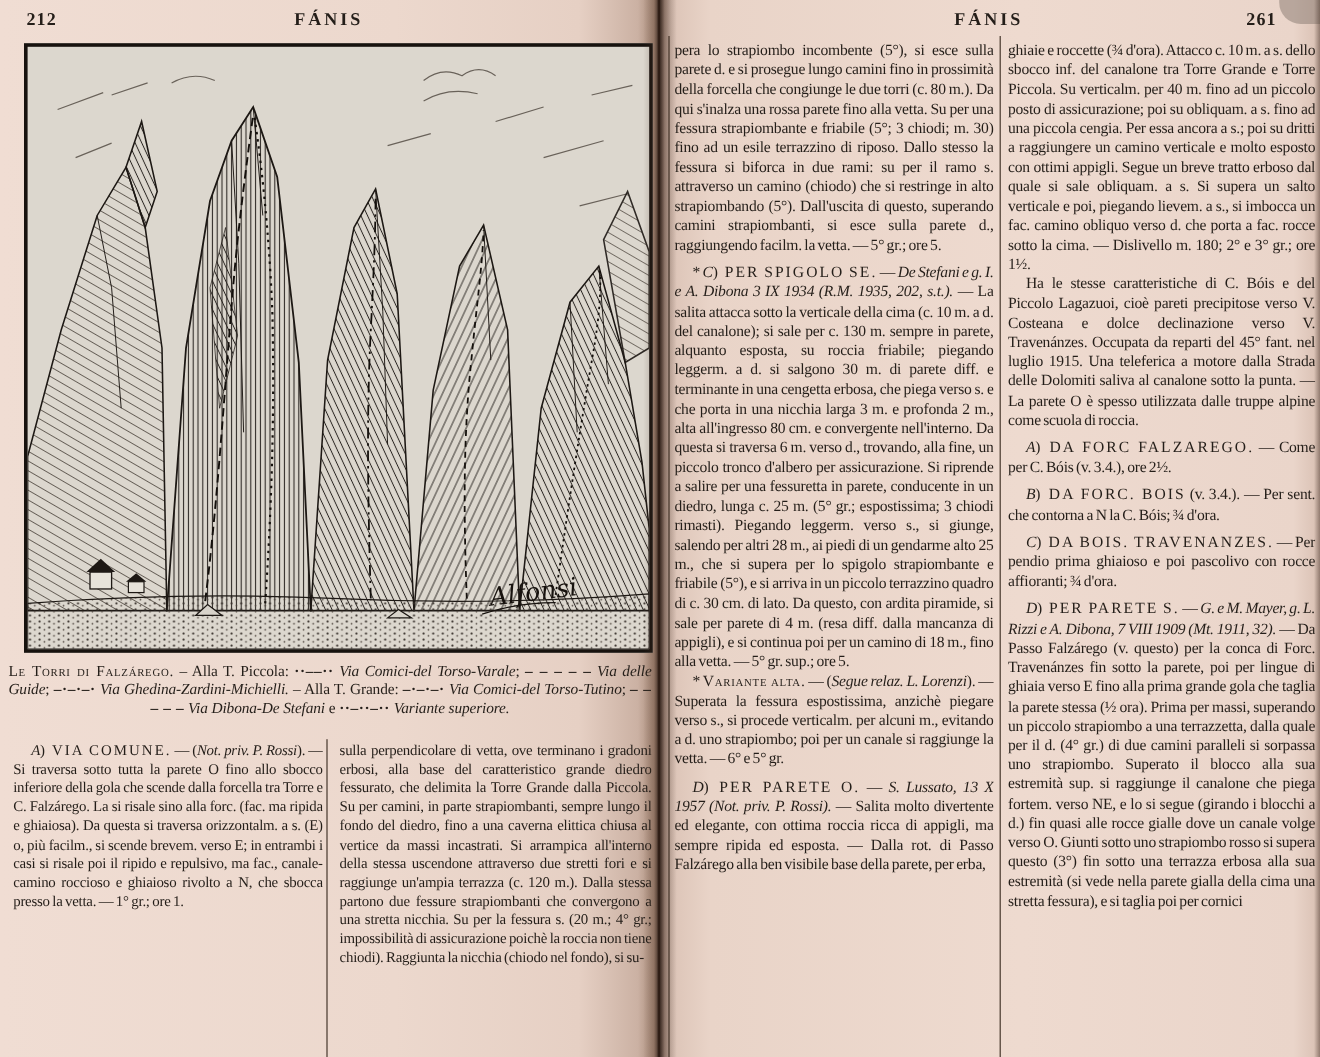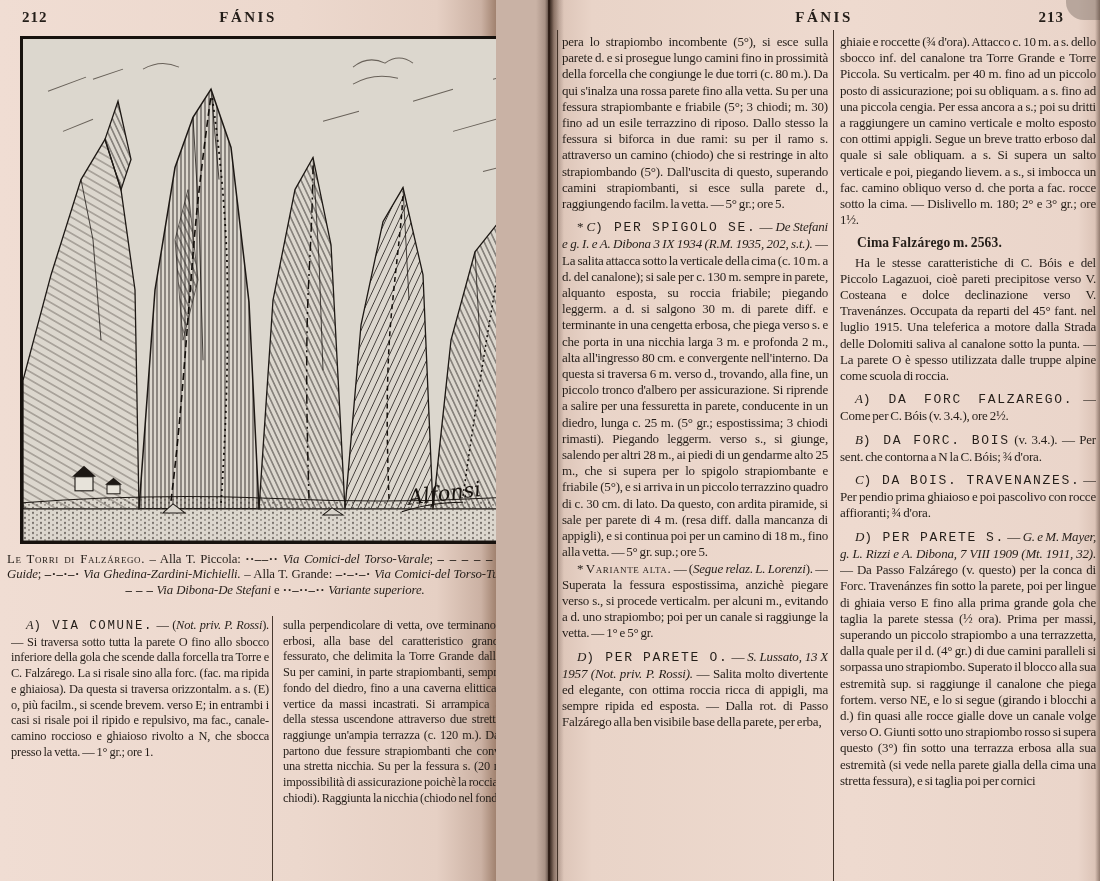--- a/index.html
+++ b/index.html
@@ -4,21 +4,21 @@
 <style>
   html,body{margin:0;padding:0;}
   body{
     width:1100px;height:881px;position:relative;overflow:hidden;
     background:#c9b2a5;
     font-family:"Liberation Serif","DejaVu Serif",serif;
     color:#241e19;
   }
   .page{position:absolute;top:0;height:881px;overflow:hidden;}
   .page-left{
-    left:0;width:496px;
+    left:0;width:548px;
     background:linear-gradient(to right,#f0ddd3 0%,#ecd8cd 60%,#e6d0c4 88%,#cbb1a3 97%,#a1826f 100%);
   }
   .page-right{
     left:548px;width:552px;
     background:linear-gradient(to right,#ab8d7c 0%,#dcc4b7 2%,#e9d4c8 8%,#eedacf 55%,#ead5ca 96%,#d8bfb2 100%);
   }
   .spine{position:absolute;left:536px;top:0;width:28px;height:881px;pointer-events:none;
     background:linear-gradient(to right,rgba(74,50,38,0) 0%,rgba(74,50,38,.25) 32%,rgba(30,17,11,.8) 50%,rgba(56,36,26,.4) 64%,rgba(74,50,38,0) 100%);}
   .spine-line{position:absolute;left:548px;top:0;width:2px;height:881px;background:#2a1a12;opacity:.85;}
   .corner-smudge{position:absolute;right:0;top:0;width:34px;height:20px;background:#8e7f76;opacity:.55;border-bottom-left-radius:18px;}
@@ -55,21 +55,21 @@
   .rule-rg{left:9px;top:30px;height:851px;}
   .rule-r{left:285px;top:30px;height:851px;}
 
   .para{margin:0;text-align:justify;}
   .para.ind{text-indent:15px;}
   .para.colhead{font-weight:bold;text-indent:17px;font-size:1.04em;margin:1px 0 3px 0;text-align:left;letter-spacing:.2px;}
   .para.gap{margin-top:7px;}
   .seg-r{}
   .seg-i{font-style:italic;}
   .seg-b{font-weight:bold;}
-  .seg-h{letter-spacing:1.7px;font-family:Liberation Mono, monospace;}
+  .seg-h{letter-spacing:1.7px;}
   .seg-sc{font-variant:small-caps;letter-spacing:.6px;margin-top:20px;}
   .seg-scb{font-variant:small-caps;font-weight:normal;letter-spacing:.6px;}
   .seg-d{letter-spacing:.5px;font-weight:bold;}
 </style>
 </head>
 <body>
 
 <div class="page page-left">
   <div class="hdr hdr-num-left">212</div>
   <div class="hdr hdr-title">FÁNIS</div>
@@ -159,33 +159,32 @@
   <div class="col col-l1">
       <p class="para  ind"><span class="seg-i">A</span><span class="seg-h">) VIA COMUNE.</span><span class="seg-r"> — (</span><span class="seg-i">Not. priv. P. Rossi</span><span class="seg-r">). — Si traversa sotto tutta la parete O fino allo sbocco inferiore della gola che scende dalla forcella tra Torre e C. Falzárego. La si risale sino alla forc. (fac. ma ripida e ghiaiosa). Da questa si traversa orizzontalm. a s. (E) o, più facilm., si scende brevem. verso E; in entrambi i casi si risale poi il ripido e repulsivo, ma fac., canale-camino roccioso e ghiaioso rivolto a N, che sbocca presso la vetta. — 1° gr.; ore 1.</span></p>
     </div>
   <div class="col col-l2">
       <p class="para"><span class="seg-r">sulla perpendicolare di vetta, ove terminano i gradoni erbosi, alla base del caratteristico grande diedro fessurato, che delimita la Torre Grande dalla Piccola. Su per camini, in parte strapiombanti, sempre lungo il fondo del diedro, fino a una caverna elittica chiusa al vertice da massi incastrati. Si arrampica all'interno della stessa uscendone attraverso due stretti fori e si raggiunge un'ampia terrazza (c. 120 m.). Dalla stessa partono due fessure strapiombanti che convergono a una stretta nicchia. Su per la fessura s. (20 m.; 4° gr.; impossibilità di assicurazione poichè la roccia non tiene chiodi). Raggiunta la nicchia (chiodo nel fondo), si su-</span></p>
     </div>
 </div>
 
 <div class="page page-right">
   <div class="hdr hdr-title">FÁNIS</div>
-  <div class="hdr hdr-num-right">213</div>
+  <div class="hdr hdr-num-right">261</div>
 
   <div class="rule rule-rg"></div>
   <div class="rule rule-r"></div>
   <div class="col col-r1">
       <p class="para"><span class="seg-r">pera lo strapiombo incombente (5°), si esce sulla parete d. e si prosegue lungo camini fino in prossimità della forcella che congiunge le due torri (c. 80 m.). Da qui s'inalza una rossa parete fino alla vetta. Su per una fessura strapiombante e friabile (5°; 3 chiodi; m. 30) fino ad un esile terrazzino di riposo. Dallo stesso la fessura si biforca in due rami: su per il ramo s. attraverso un camino (chiodo) che si restringe in alto strapiombando (5°). Dall'uscita di questo, superando camini strapiombanti, si esce sulla parete d., raggiungendo facilm. la vetta. — 5° gr.; ore 5.</span></p>
       <p class="para gap ind"><span class="seg-r">* </span><span class="seg-i">C</span><span class="seg-h">) PER SPIGOLO SE.</span><span class="seg-r"> — </span><span class="seg-i">De Stefani e g. I. e A. Dibona 3 IX 1934 (R.M. 1935, 202, s.t.).</span><span class="seg-r"> — La salita attacca sotto la verticale della cima (c. 10 m. a d. del canalone); si sale per c. 130 m. sempre in parete, alquanto esposta, su roccia friabile; piegando leggerm. a d. si salgono 30 m. di parete diff. e terminante in una cengetta erbosa, che piega verso s. e che porta in una nicchia larga 3 m. e profonda 2 m., alta all'ingresso 80 cm. e convergente nell'interno. Da questa si traversa 6 m. verso d., trovando, alla fine, un piccolo tronco d'albero per assicurazione. Si riprende a salire per una fessuretta in parete, conducente in un diedro, lunga c. 25 m. (5° gr.; espostissima; 3 chiodi rimasti). Piegando leggerm. verso s., si giunge, salendo per altri 28 m., ai piedi di un gendarme alto 25 m., che si supera per lo spigolo strapiombante e friabile (5°), e si arriva in un piccolo terrazzino quadro di c. 30 cm. di lato. Da questo, con ardita piramide, si sale per parete di 4 m. (resa diff. dalla mancanza di appigli), e si continua poi per un camino di 18 m., fino alla vetta. — 5° gr. sup.; ore 5.</span></p>
-      <p class="para  ind"><span class="seg-r">* </span><span class="seg-sc">Variante alta.</span><span class="seg-r"> — (</span><span class="seg-i">Segue relaz. L. Lorenzi</span><span class="seg-r">). — Superata la fessura espostissima, anzichè piegare verso s., si procede verticalm. per alcuni m., evitando a d. uno strapiombo; poi per un canale si raggiunge la vetta. — 1° e 5° gr.</span></p>
+      <p class="para  ind"><span class="seg-r">* </span><span class="seg-sc">Variante alta.</span><span class="seg-r"> — (</span><span class="seg-i">Segue relaz. L. Lorenzi</span><span class="seg-r">). — Superata la fessura espostissima, anzichè piegare verso s., si procede verticalm. per alcuni m., evitando a d. uno strapiombo; poi per un canale si raggiunge la vetta. — 6° e 5° gr.</span></p>
       <p class="para gap ind"><span class="seg-i">D</span><span class="seg-h">) PER PARETE O.</span><span class="seg-r"> — </span><span class="seg-i">S. Lussato, 13 X 1957 (Not. priv. P. Rossi).</span><span class="seg-r"> — Salita molto divertente ed elegante, con ottima roccia ricca di appigli, ma sempre ripida ed esposta. — Dalla rot. di Passo Falzárego alla ben visibile base della parete, per erba,</span></p>
     </div>
   <div class="col col-r2">
       <p class="para"><span class="seg-r">ghiaie e roccette (¾ d'ora). Attacco c. 10 m. a s. dello sbocco inf. del canalone tra Torre Grande e Torre Piccola. Su verticalm. per 40 m. fino ad un piccolo posto di assicurazione; poi su obliquam. a s. fino ad una piccola cengia. Per essa ancora a s.; poi su dritti a raggiungere un camino verticale e molto esposto con ottimi appigli. Segue un breve tratto erboso dal quale si sale obliquam. a s. Si supera un salto verticale e poi, piegando lievem. a s., si imbocca un fac. camino obliquo verso d. che porta a fac. rocce sotto la cima. — Dislivello m. 180; 2° e 3° gr.; ore 1½.</span></p>
-      <p class="para colhead gap"><span class="seg-b">Cima Falzárego m. 2563.</span></p>
       <p class="para  ind"><span class="seg-r">Ha le stesse caratteristiche di C. Bóis e del Piccolo Lagazuoi, cioè pareti precipitose verso V. Costeana e dolce declinazione verso V. Travenánzes. Occupata da reparti del 45° fant. nel luglio 1915. Una teleferica a motore dalla Strada delle Dolomiti saliva al canalone sotto la punta. — La parete O è spesso utilizzata dalle truppe alpine come scuola di roccia.</span></p>
       <p class="para gap ind"><span class="seg-i">A</span><span class="seg-h">) DA FORC FALZAREGO.</span><span class="seg-r"> — Come per C. Bóis (v. 3.4.), ore 2½.</span></p>
       <p class="para gap ind"><span class="seg-i">B</span><span class="seg-h">) DA FORC. BOIS</span><span class="seg-r"> (v. 3.4.). — Per sent. che contorna a N la C. Bóis; ¾ d'ora.</span></p>
       <p class="para gap ind"><span class="seg-i">C</span><span class="seg-h">) DA BOIS. TRAVENANZES.</span><span class="seg-r"> — Per pendio prima ghiaioso e poi pascolivo con rocce affioranti; ¾ d'ora.</span></p>
       <p class="para gap ind"><span class="seg-i">D</span><span class="seg-h">) PER PARETE S.</span><span class="seg-r"> — </span><span class="seg-i">G. e M. Mayer, g. L. Rizzi e A. Dibona, 7 VIII 1909 (Mt. 1911, 32).</span><span class="seg-r"> — Da Passo Falzárego (v. questo) per la conca di Forc. Travenánzes fin sotto la parete, poi per lingue di ghiaia verso E fino alla prima grande gola che taglia la parete stessa (½ ora). Prima per massi, superando un piccolo strapiombo a una terrazzetta, dalla quale per il d. (4° gr.) di due camini paralleli si sorpassa uno strapiombo. Superato il blocco alla sua estremità sup. si raggiunge il canalone che piega fortem. verso NE, e lo si segue (girando i blocchi a d.) fin quasi alle rocce gialle dove un canale volge verso O. Giunti sotto uno strapiombo rosso si supera questo (3°) fin sotto una terrazza erbosa alla sua estremità (si vede nella parete gialla della cima una stretta fessura), e si taglia poi per cornici</span></p>
     </div>
 </div>
 
 <div class="spine"></div>
 <div class="spine-line"></div>

